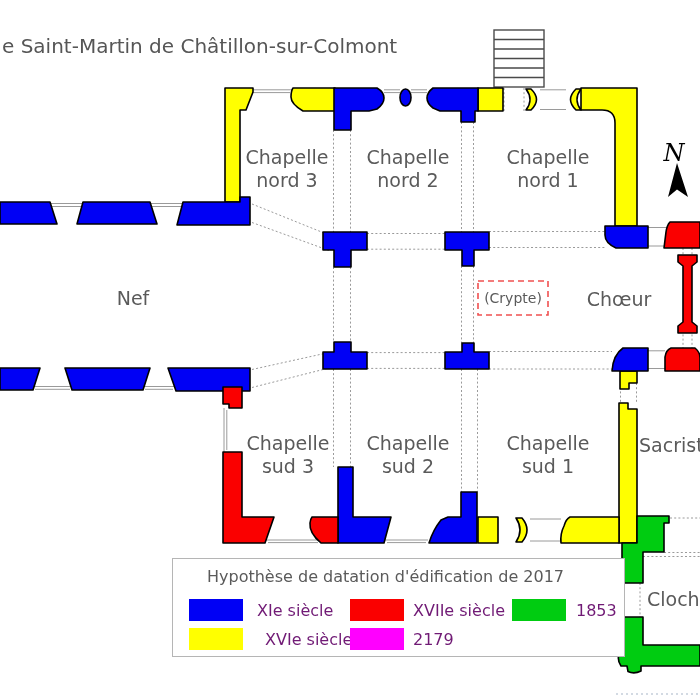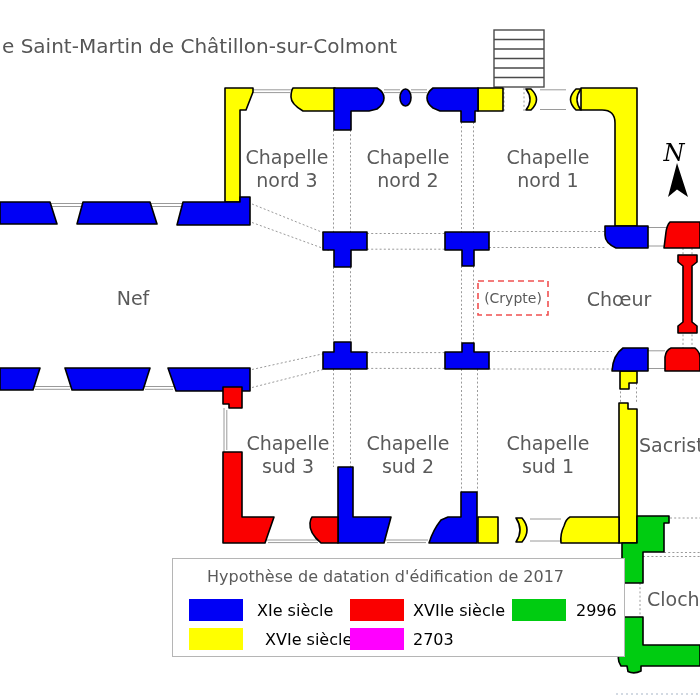--- a/index.html
+++ b/index.html
@@ -23,21 +23,21 @@
   .small-label{font-size:14px;fill:#5a5a5a;}
   .title-text{font-size:20px;fill:#565656;}
   .north-n{font-family:"DejaVu Serif","Liberation Serif",serif;
            font-style:italic;font-size:24px;fill:#000;}
 
   
   .legend{position:absolute;left:128px;top:558px;width:453px;height:99px;
           background:#fff;border:1px solid #b5b5b5;box-sizing:border-box;margin-left:44px;}
   .legend-title{position:absolute;left:34px;top:8px;font-size:16px;color:#5a5a5a;}
   .swatch{position:absolute;width:54px;height:22px;}
-  .legend-label{position:absolute;font-size:16px;color:#000000;line-height:19px;}
+  .legend-label{position:absolute;font-size:16px;color:#701a75;line-height:19px;}
 </style>
 </head>
 <body>
 
 <svg width="700" height="700" viewBox="0 0 700 700">
 
   <g>
     <path class="thin" d="M50,203.5 H83 M52,206.5 H81 M150,203.5 H183 M152,206.5 H181"></path>
     <path class="thin" d="M33,386.5 H72 M35,389.3 H70 M143,386.5 H175 M145,389.3 H173"></path>
     <path class="thin" d="M246,89.8 H292 M248,92.6 H290"></path>
@@ -151,20 +151,20 @@
 <div class="legend">
   <div class="legend-title">Hypothèse de datation d'édification de 2017</div>
 
   <span class="swatch" style="left: 16px; top: 40px; background-color: rgb(0, 0, 245);"></span>
   <span class="legend-label" style="left:84px;top:42px;">XIe siècle</span>
 
   <span class="swatch" style="left: 177px; top: 40px; background-color: rgb(250, 0, 0);"></span>
   <span class="legend-label" style="left:240px;top:42px;text-align:right;">XVIIe siècle</span>
 
   <span class="swatch" style="left: 339px; top: 40px; background-color: rgb(0, 204, 17);"></span>
-  <span class="legend-label" style="left:403px;top:42px;">2996</span>
+  <span class="legend-label" style="left:403px;top:42px;">1853</span>
 
   <span class="swatch" style="left: 16px; top: 69px; background-color: rgb(255, 255, 0);"></span>
   <span class="legend-label" style="left:92px;top:71px;">XVIe siècle</span>
 
   <span class="swatch" style="left: 177px; top: 69px; background-color: rgb(255, 0, 255);"></span>
-  <span class="legend-label" style="left:240px;top:71px;">2703</span>
+  <span class="legend-label" style="left:240px;top:71px;">2179</span>
 </div>
 
 </body></html>

